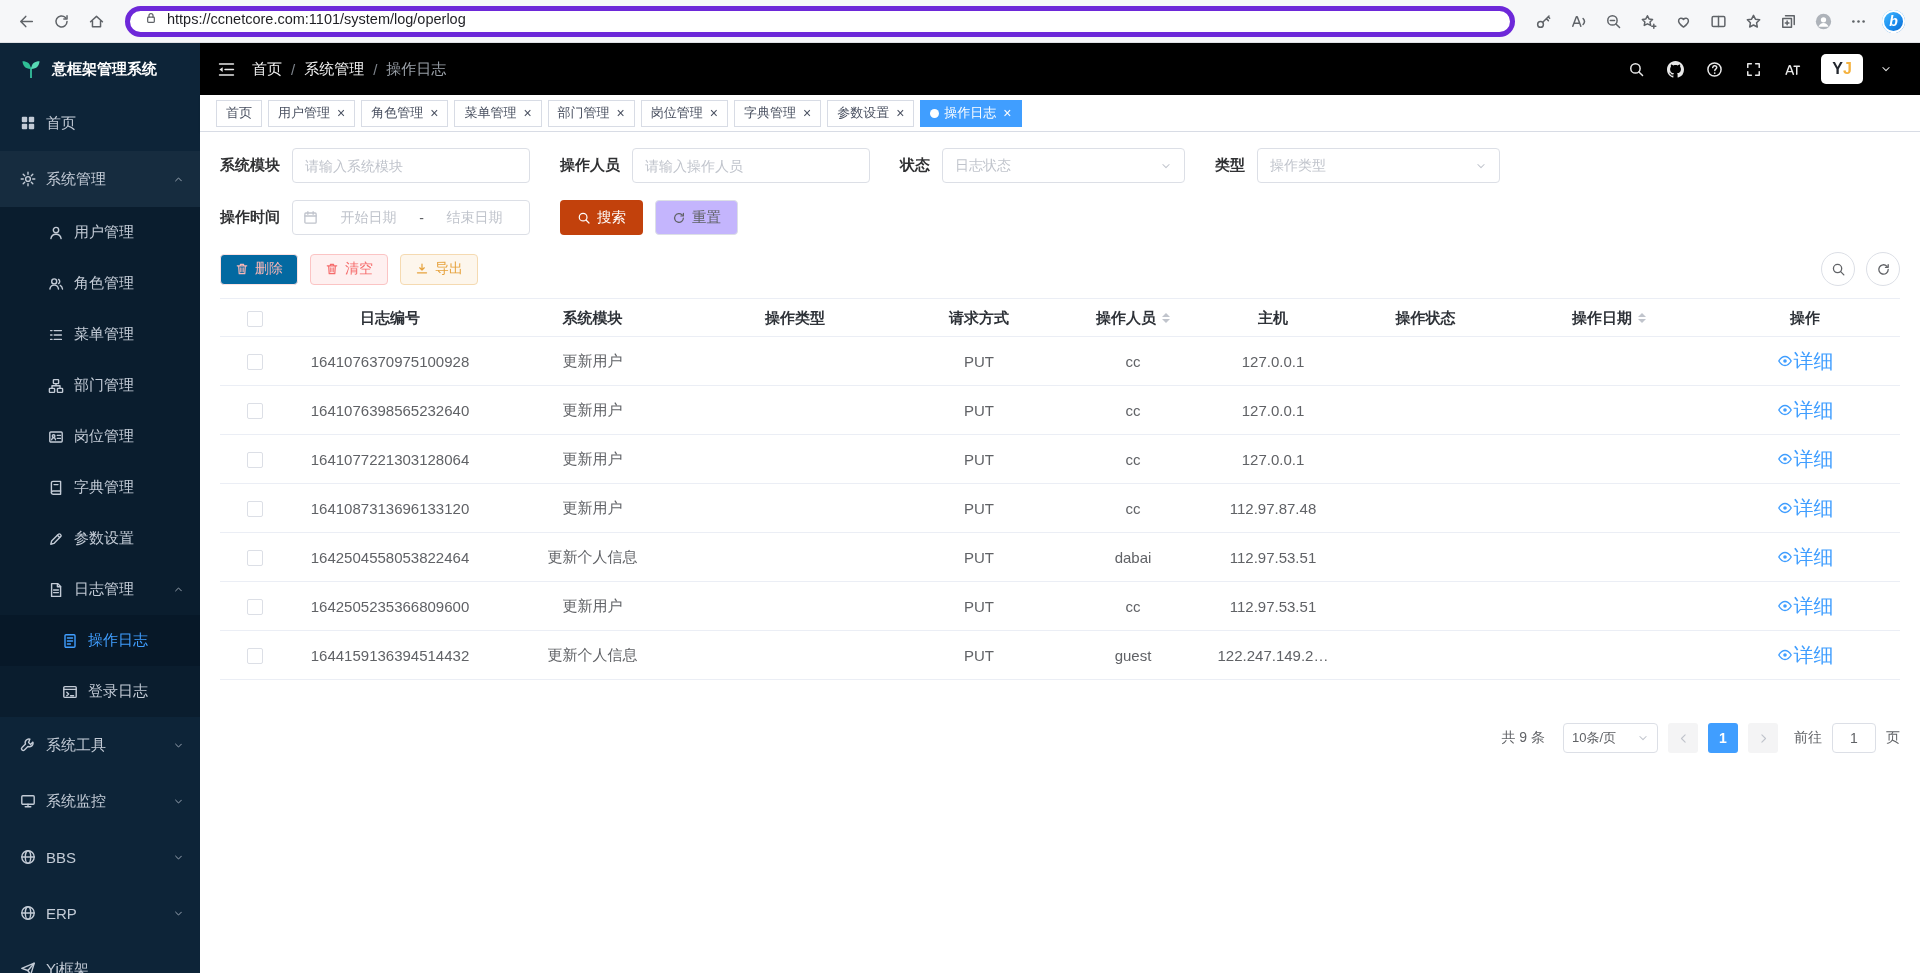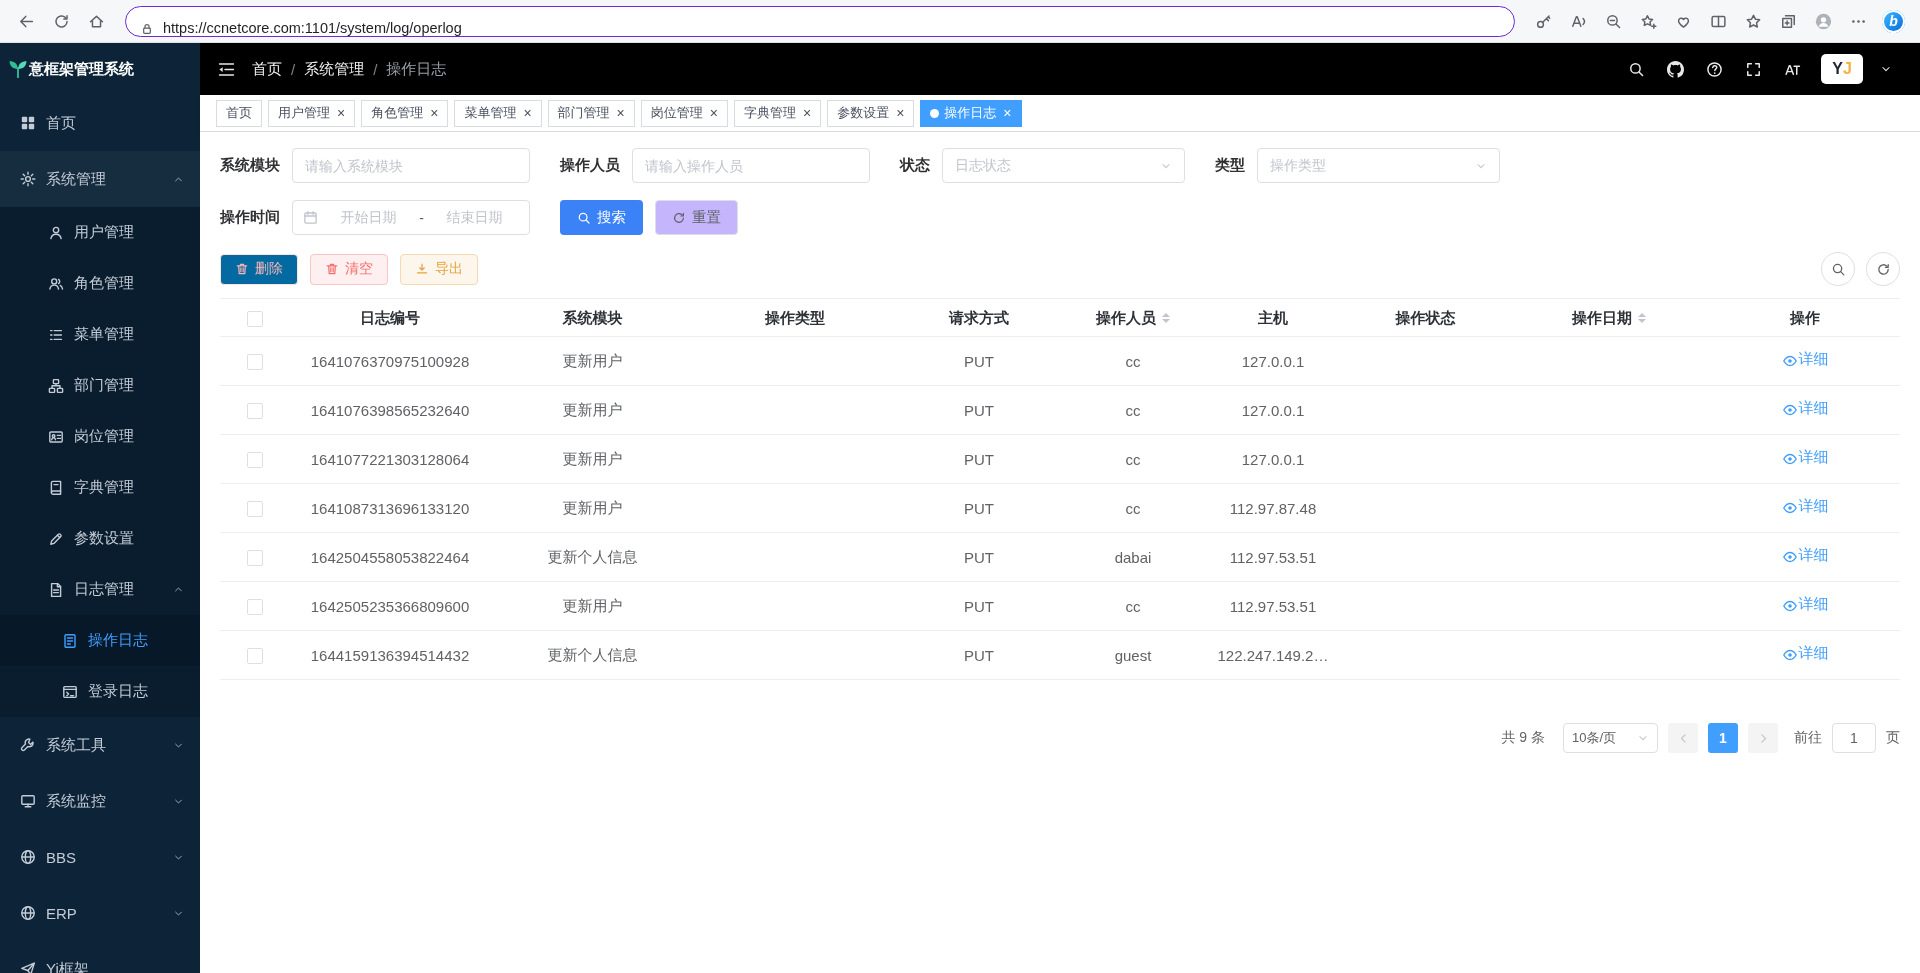--- a/index.html
+++ b/index.html
@@ -5,30 +5,30 @@
 *{box-sizing:border-box;margin:0;padding:0}
 html,body{width:1920px;height:973px;overflow:hidden}
 body{font-family:"Liberation Sans","DejaVu Sans",sans-serif;font-size:14px;color:#303133;background:#fff}
 .screen{width:1920px;height:973px;display:flex;flex-direction:column;overflow:hidden;background:#fff}
 
 
 .bbar{height:43px;flex:0 0 auto;background:#f6f7f9;border-bottom:1px solid #dfe1e5;display:flex;align-items:center;padding:0 10px;gap:4px}
 .bnav,.bact{display:flex;align-items:center;gap:2px}
 .bicon{width:33px;height:33px;border-radius:7px;display:flex;align-items:center;justify-content:center;color:#5f6368;cursor:pointer}
 .bicon svg{width:17px;height:17px}
-.urlbar{flex:1;height:31px;background:#fff;border:1px solid #6d28d9;border-radius:16px;display:flex;align-items:flex-end;padding:0 14px;gap:9px;margin:0 8px;cursor:text}
+.urlbar{flex:1;height:31px;background:#fff;border:5px solid #6d28d9;border-radius:16px;display:flex;align-items:flex-start;padding:0 14px;gap:9px;margin:0 8px;cursor:text}
 .urlbar .ic{color:#5f6368}
 .urlbar .ic svg{width:14px;height:14px}
 .url{font-size:14.5px;color:#1f1f24;white-space:nowrap}
 .bingc{display:flex;width:23px;height:23px;border-radius:50%;background:linear-gradient(135deg,#49c0ff 0%,#1b8ef0 55%,#0b63c5 100%);color:#fff;font-weight:700;font-style:italic;align-items:center;justify-content:center;font-size:14px;box-shadow:0 0 0 2px #fff inset}
 
 
 .app{flex:1;display:flex;min-height:0}
 .sidebar{width:200px;flex:0 0 auto;background:#0d2438;color:#c3cbd6;display:flex;flex-direction:column;overflow:hidden}
-.logo{height:52px;flex:0 0 auto;display:flex;align-items:center;padding:0 7px}
+.logo{height:52px;flex:0 0 auto;display:flex;align-items:center;gap:10px;padding:0 20px}
 .logo .ic svg{width:22px;height:22px}
 .logo-title{color:#fff;font-size:15px;font-weight:700;white-space:nowrap}
 .menu{flex:1;overflow:hidden}
 .menu-item{display:flex;align-items:center;gap:10px;padding:0 16px 0 20px;font-size:15px;cursor:pointer;white-space:nowrap}
 .menu-item.lvl1{height:56px}
 .menu-item.lvl2{height:51px;padding-left:48px;background:#0a1d2e}
 .menu-item.lvl3{height:51px;padding-left:62px;background:#0a1d2e}
 .menu-item.selected{background:rgba(255,255,255,0.04)}
 .menu-item.lvl2.selected{background:#0a1d2e}
 .menu-item.active{background:#071828;color:#409eff}
@@ -73,42 +73,42 @@
 .fselect{width:243px;height:35px;border:1px solid #dcdfe6;border-radius:4px;padding:0 12px;display:flex;align-items:center;justify-content:space-between;color:#c0c4cc;font-size:14px;cursor:pointer;background:#fff}
 .cd{color:#c0c4cc;display:inline-flex}
 .cd svg{width:12px;height:12px}
 .fdate{width:238px;height:35px;border:1px solid #dcdfe6;border-radius:4px;display:flex;align-items:center;padding:0 10px;gap:6px;color:#c0c4cc;font-size:14px;background:#fff;cursor:pointer}
 .fdate .ic{color:#c0c4cc}
 .dph{flex:1;text-align:center;white-space:nowrap}
 .dsep{color:#606266}
 
 .btn{height:35px;padding:0 16px;border-radius:4px;font-size:14.5px;display:inline-flex;align-items:center;gap:6px;border:1px solid transparent;cursor:pointer;font-family:inherit;white-space:nowrap}
 .btn .ic svg{width:14px;height:14px}
-.btn-primary{background:#3b82f6;color:#fff}
+.btn-primary{background:#c2410c;color:#fff}
 .btn-default{background:#c4b5fd;border-color:#dcdfe6;color:#606266}
 .btn-sm{height:31px;padding:0 14px;font-size:14px}
 .btn-danger-disabled{background:#0369a1;border-color:#fde2e2;color:#f8b6b6;cursor:not-allowed}
 .btn-danger-plain{background:#fef0f0;border-color:#fbc4c4;color:#f56c6c}
 .btn-warning-plain{background:#fdf6ec;border-color:#f5dab1;color:#e6a23c}
 .actions{display:flex;align-items:center;gap:12px;margin:14px 0 12px}
 .right-tools{margin-left:auto;display:flex;gap:11px}
 .circ{width:34px;height:34px;border-radius:50%;border:1px solid #dcdfe6;background:#fff;color:#606266;display:flex;align-items:center;justify-content:center;cursor:pointer}
 .circ svg{width:15px;height:15px}
 
 
 .tbl{width:100%;border-collapse:collapse;table-layout:fixed}
 .tbl th{height:38px;font-size:15px;font-weight:700;color:#2e3238;border-top:1px solid #ebeef5;border-bottom:1px solid #ebeef5;text-align:center;white-space:nowrap}
 .tbl td{height:49px;font-size:15px;color:#606266;border-bottom:1px solid #ebeef5;text-align:center;white-space:nowrap;overflow:hidden;text-overflow:ellipsis}
 .cb{width:16px;height:16px;border:1px solid #dcdfe6;border-radius:2px;display:inline-block;background:#fff;vertical-align:middle;cursor:pointer}
 .thl{vertical-align:middle}
 .sort{display:inline-flex;flex-direction:column;margin-left:6px;vertical-align:middle;cursor:pointer}
 .sort i{width:0;height:0;border:4.5px solid transparent;display:block}
 .sort .up{border-bottom-color:#c0c4cc;margin-bottom:2px}
 .sort .dn{border-top-color:#c0c4cc}
-.detail{color:#409eff;display:inline-flex;align-items:flex-end;gap:1px;cursor:pointer;font-size:15px;text-decoration:none}
+.detail{color:#409eff;display:inline-flex;align-items:center;gap:1px;cursor:pointer;font-size:20px;text-decoration:none}
 .detail .ic svg{width:16px;height:16px}
 .ic{display:inline-flex;align-items:center}
 .ic svg{width:15px;height:15px}
 
 
 .pag{display:flex;align-items:center;justify-content:flex-end;gap:10px;margin-top:43px;color:#606266;font-size:14px}
 .ptotal{margin-right:8px}
 .psize{width:95px;height:30px;border:1px solid #dcdfe6;border-radius:4px;display:flex;align-items:center;justify-content:space-between;padding:0 8px;font-size:13px;color:#606266;cursor:pointer;background:#fff}
 .pbtn{min-width:30px;height:30px;border-radius:3px;background:#f4f4f5;color:#606266;display:flex;align-items:center;justify-content:center;cursor:pointer}
 .pbtn svg{width:13px;height:13px}

